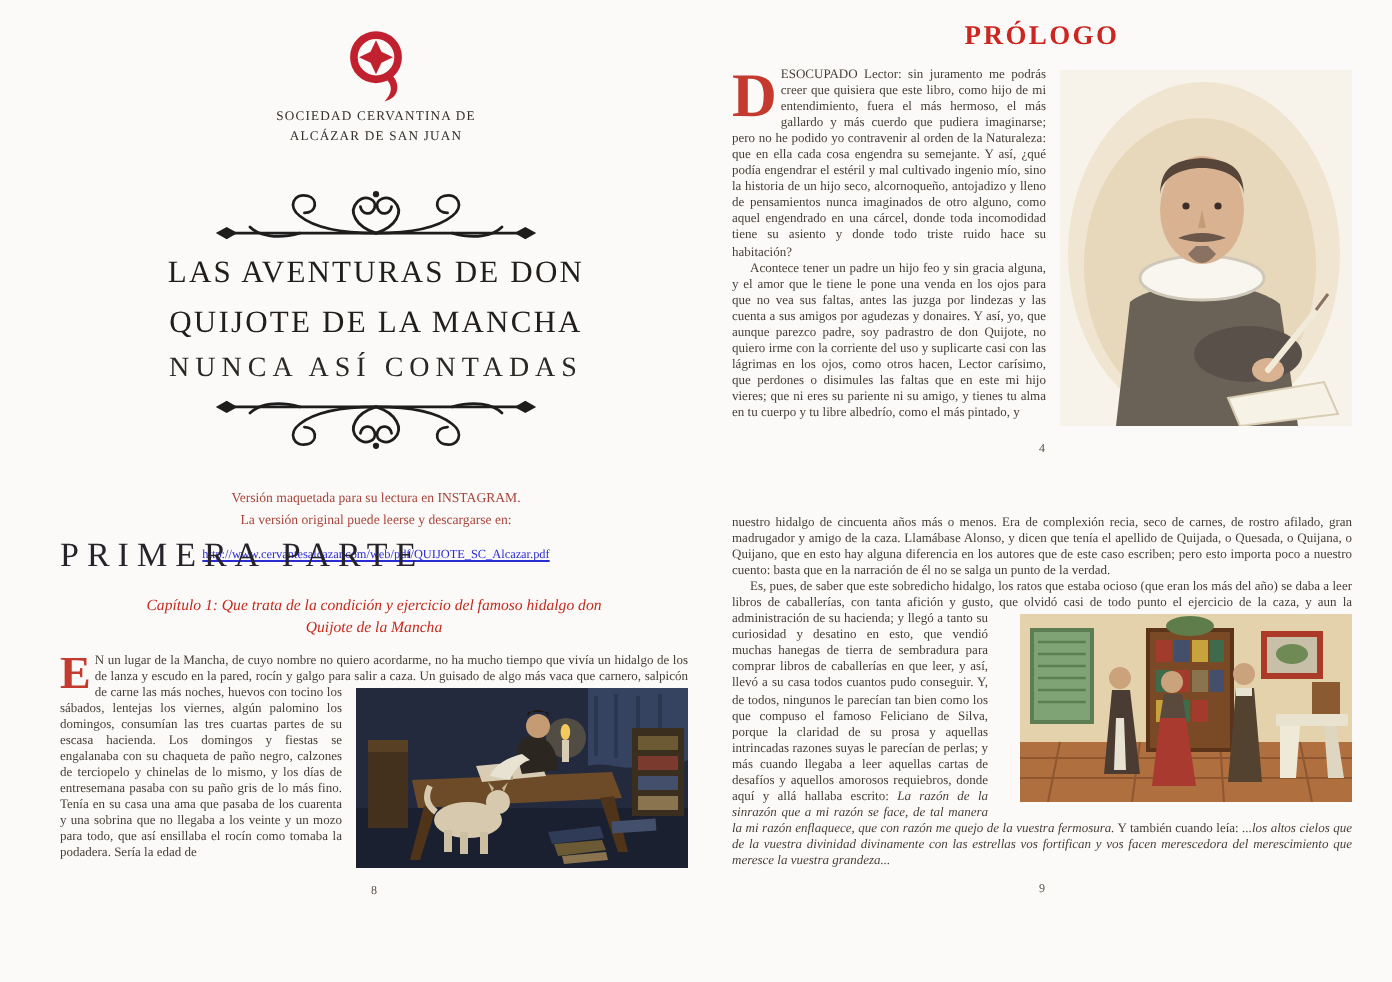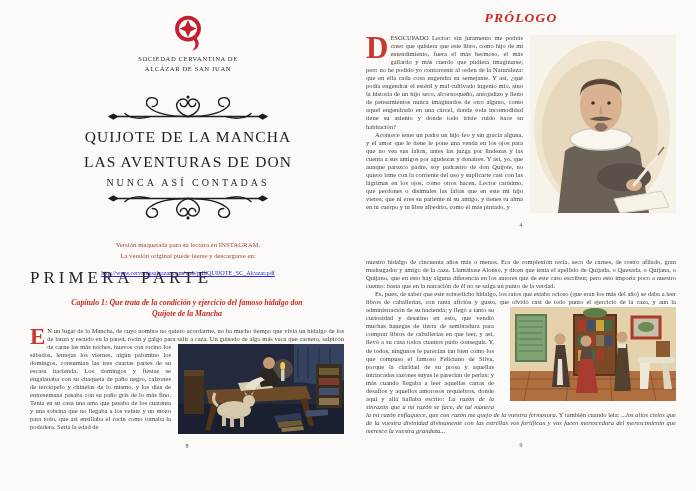--- a/index.html
+++ b/index.html
@@ -8,44 +8,44 @@
   .sheet{position:absolute;}
 
   
   .cover{left:30px;top:12px;width:316px;text-align:center;}
   .logo-svg{width:34px;height:40px;display:block;margin:0 auto 2px;}
   .org{font-size:6.6px;letter-spacing:.6px;color:#35302c;line-height:1.55;}
   .orn{display:block;margin:0 auto;width:176px;height:28px;}
   .orn-top{margin-top:20px;}
   .orn-bottom{transform:scaleY(-1);margin-top:5px;}
   .title{font-size:15.5px;letter-spacing:1.1px;color:#211e1c;line-height:1.28;margin-top:5px;}
-  .subtitle{font-size:10px;letter-spacing:3px;margin-top:5px;color:#2a2724;}
+  .subtitle{font-size:14px;letter-spacing:3px;margin-top:5px;color:#2a2724;}
   .note{margin-top:19px;font-size:6.8px;color:#a8453c;line-height:1.55;}
   .link{font-size:6.2px;color:#2b2bd4;text-decoration:underline;cursor:pointer;}
 
   
   .flow{margin:0;}
   p.flow, p.indent{margin:0;font-size:6.5px;line-height:1.24;text-align:justify;}
   p.indent{text-indent:9px;}
   .dropcap{float:left;font-weight:bold;color:#c43a2e;padding:1px 2px 0 0;
            font-size:23px;line-height:18px;}
   .dropcap.big{font-size:31px;line-height:25px;}
   .illus{float:right;margin:1px 0 2px 7px;line-height:0;}
   .pagenum{clear:both;text-align:center;font-size:6px;color:#5a5248;padding-top:7px;}
 
   
   .primera{left:30px;top:268px;width:314px;}
   .part-heading{font-size:17px;letter-spacing:4px;color:#26232b;text-align:left;margin:0;font-weight:normal;}
-  .chapter{font-size:7.8px;font-weight:bold;font-style:italic;color:#c5281c;text-align:center;
+  .chapter{font-size:7.8px;font-weight:normal;font-style:italic;color:#c5281c;text-align:center;
            width:250px;margin:10px auto 7px;line-height:1.4;}
 
   
   .prologo{left:366px;top:10px;width:310px;}
   .prologo-heading{font-size:13.5px;font-weight:bold;color:#cb2620;text-align:center;
-                   letter-spacing:1.2px;margin:0 0 8px 0;font-style:italic;}
+                   letter-spacing:1.2px;margin:0 0 8px 0;}
 
   
   .nine{left:366px;top:258px;width:310px;}
 </style>
 </head>
 <body>
 
 <div class="stage">
 
   <div class="sheet cover">
@@ -69,22 +69,22 @@
           <path d="M105 29 C 85 29 66 26 56 18 C 48 12 52 3 61 5 C 68 7 67 16 59 16"></path>
           <path d="M105 29 C 92 25 87 15 93 9 C 98 4 106 7 104 13 C 102 18 96 17 95 12"></path>
           <path d="M56 29 C 42 33 30 31 24 25"></path>
         </g>
       </g>
       <path d="M2 29 l7 -4 7 4 -7 4 z" fill="#1d1d1d"></path>
       <path d="M194 29 l7 -4 7 4 -7 4 z" fill="#1d1d1d"></path>
       <circle cx="105" cy="4" r="2" fill="#1d1d1d"></circle>
     </svg>
 
+    <div class="title">LAS AVENTURAS DE DON</div>
     <div class="title">QUIJOTE DE LA MANCHA</div>
-    <div class="title">LAS AVENTURAS DE DON</div>
     <div class="subtitle">NUNCA ASÍ CONTADAS</div>
 
     <svg class="orn orn-bottom" viewBox="0 0 210 36">
       <g fill="none" stroke="#1d1d1d" stroke-width="1.8" stroke-linecap="round">
         <path d="M8 29 H202"></path>
         <g>
           <path d="M105 29 C 85 29 66 26 56 18 C 48 12 52 3 61 5 C 68 7 67 16 59 16"></path>
           <path d="M105 29 C 92 25 87 15 93 9 C 98 4 106 7 104 13 C 102 18 96 17 95 12"></path>
           <path d="M56 29 C 42 33 30 31 24 25"></path>
         </g>

